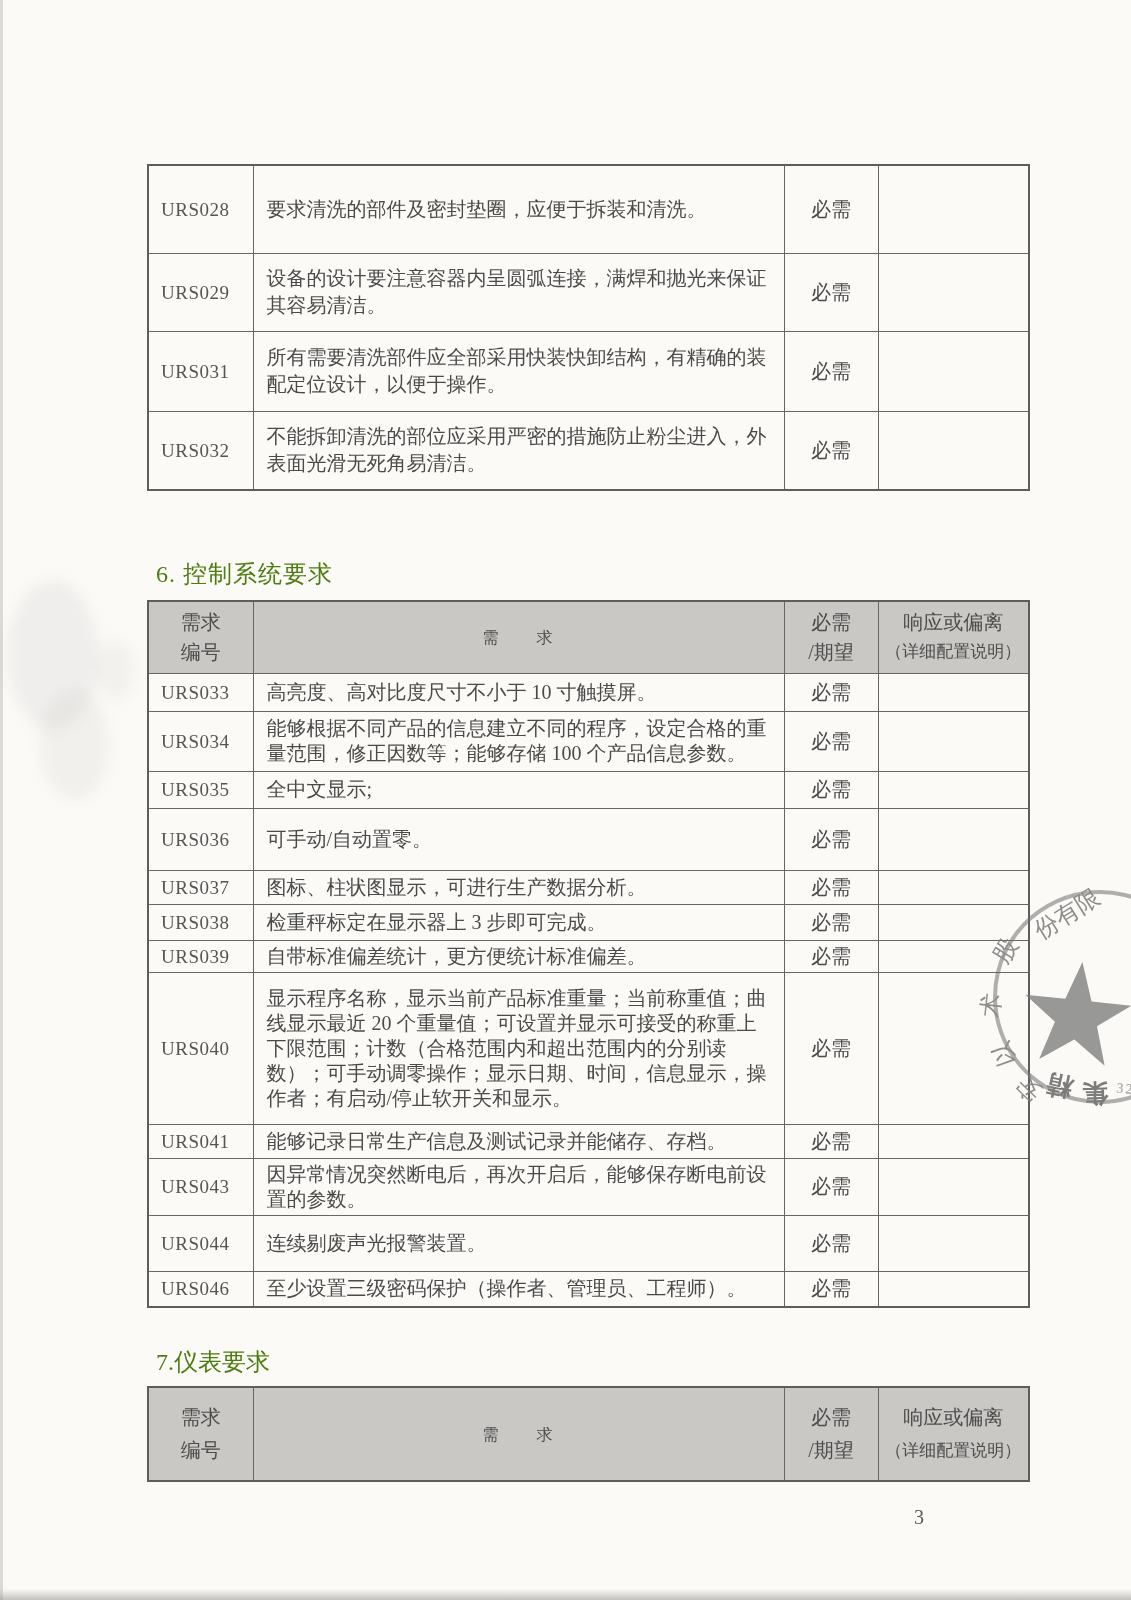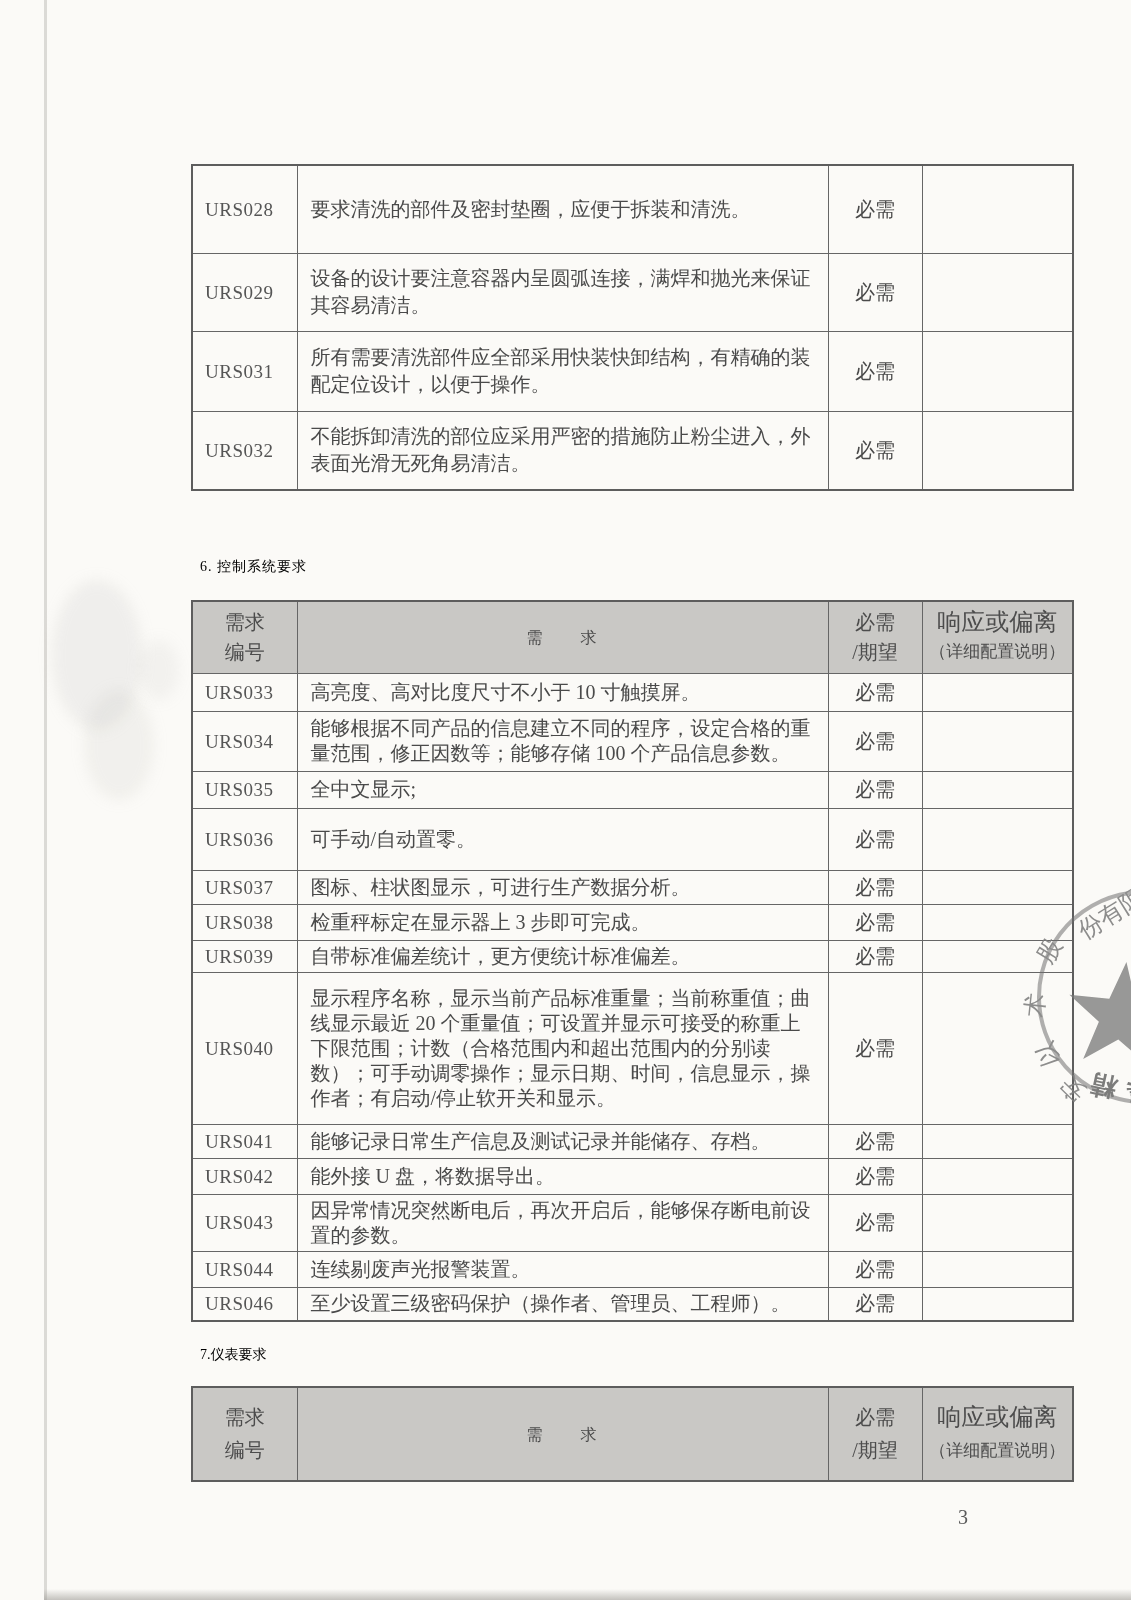--- a/index.html
+++ b/index.html
@@ -2,21 +2,21 @@
 <html><head>
 <meta charset="utf-8">
 <style>
   html,body{margin:0;padding:0;}
   body{
     width:1131px;height:1600px;position:relative;overflow:hidden;
     background:#fbfaf7;
     font-family:"Liberation Serif","DejaVu Serif",serif;
     color:#454545;
   }
-  .page{position:absolute;inset:0;margin-left:44px;}
+  .page{position:absolute;inset:0;}
   
   .doc-table{
     position:absolute;left:147px;width:881px;
     border-collapse:collapse;table-layout:fixed;
     border:2px solid #5d5d5d;
   }
   .doc-table td{
     border:1.5px solid #666;
     vertical-align:middle;
     font-size:20px;line-height:25px;
@@ -27,21 +27,21 @@
   td.c-id{padding-left:12px;font-size:19px;letter-spacing:.5px;color:#555;}
   td.c-req{padding:3px 13px;text-align:left;}
   td.c-need{text-align:center;}
   td.c-resp{}
   
   tr.hd-row td{
     background:#c9c8c5;text-align:center;color:#4c4c4c;
   }
   .hd-line{display:block;line-height:30px;}
   .hd-req{letter-spacing:2px;font-size:16px;}
-  .resp-l1{font-size:24px;}
+  .resp-l1{font-size:20px;}
   .resp-l2{font-size:17px;}
   
   .t-top{top:164px;}
   .t-top td{line-height:27px;}
   .t-top tr:nth-of-type(1){height:88px}
   .t-top tr:nth-of-type(2){height:78px}
   .t-top tr:nth-of-type(3){height:80px}
   .t-top tr:nth-of-type(4){height:79px}
   .t-top tr:nth-of-type(5){height:59px}
   
@@ -60,21 +60,21 @@
   .t-ctl tr:nth-of-type(12){height:56px}
   .t-ctl tr:nth-of-type(13){height:36px}
   .t-ctl tr:nth-of-type(14){height:34px}
   .t-ctl tr:nth-of-type(15){height:34px}
   
   .t-ins{top:1386px;}
   .t-ins tr.hd-row td{height:90px;}
   .t-ins .hd-line{line-height:33px;}
   
   .sec-title{
-    position:absolute;left:156px;font-size:14px;color:#000000;
+    position:absolute;left:156px;font-size:24px;color:#4d7c0f;
     letter-spacing:1px;
   }
   #title6{top:558px;}
   #title7{top:1346px;letter-spacing:0;}
   
   .page-number{
     position:absolute;top:1506px;left:914px;font-size:20px;color:#5a5a5a;
   }
   
   .stamp{
@@ -237,26 +237,20 @@
           <td class="c-resp"></td>
         </tr>
 
         <tr>
           <td class="c-id">URS041</td>
           <td class="c-req">能够记录日常生产信息及测试记录并能储存、存档。</td>
           <td class="c-need">必需</td>
           <td class="c-resp"></td>
         </tr>
 
-        <tr>
-          <td class="c-id">URS042</td>
-          <td class="c-req">能外接 U 盘，将数据导出。</td>
-          <td class="c-need">必需</td>
-          <td class="c-resp"></td>
-        </tr>
 
         <tr>
           <td class="c-id">URS043</td>
           <td class="c-req">因异常情况突然断电后，再次开启后，能够保存断电前设置的参数。</td>
           <td class="c-need">必需</td>
           <td class="c-resp"></td>
         </tr>
 
         <tr>
           <td class="c-id">URS044</td>

